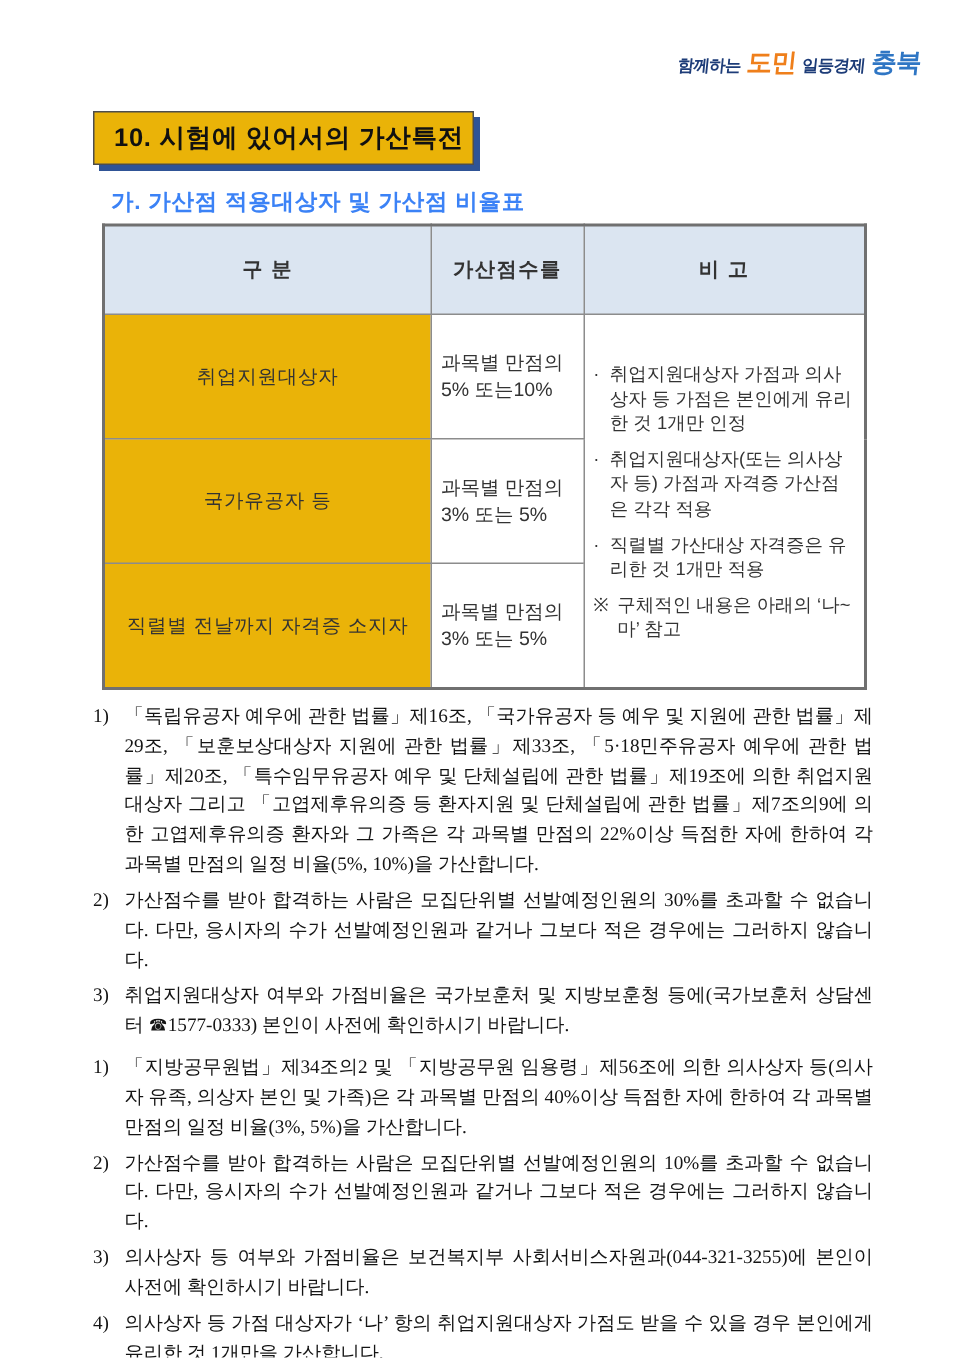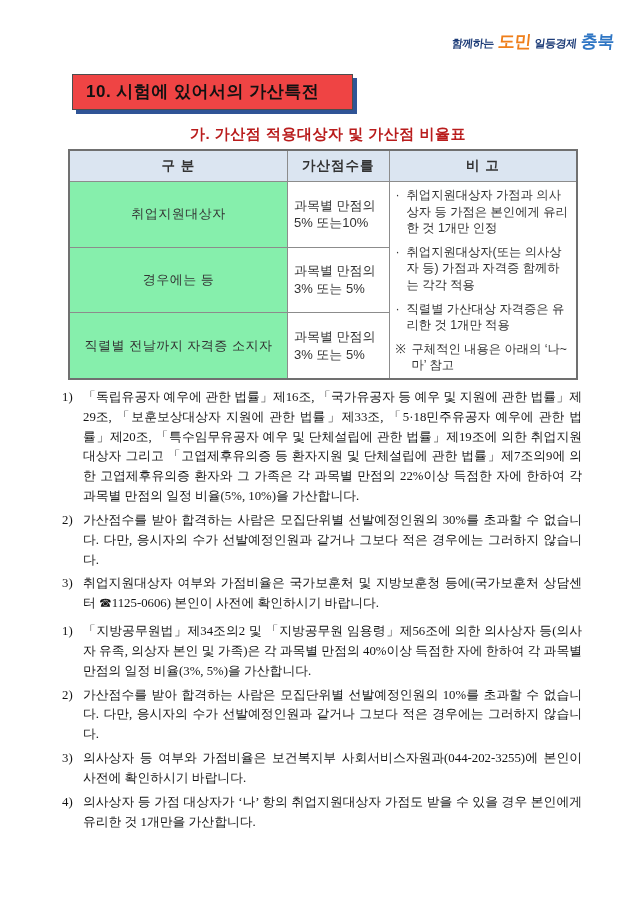--- a/index.html
+++ b/index.html
@@ -7,37 +7,37 @@
   .page{position:relative;box-sizing:border-box;width:640px;height:905px;padding:28px 58px 0 58px;}
 
   
   .logo{position:absolute;top:30px;right:26px;white-space:nowrap;transform:skewX(-6deg);letter-spacing:-0.5px;}
   .logo .small{font-size:11px;font-weight:bold;color:#1d3c78;}
   .logo .big{font-size:17px;font-weight:bold;}
   .logo .orange{color:#ef7f1b;}
   .logo .blue{color:#2f76c4;}
 
   
-  .title-box{display:inline-block;margin-top:46px;margin-left:14px;background:#ef4444;
-    border:1px solid #4d4d4d;box-shadow:4px 4px 0 0 #2f5496;padding:5px 33px 6px 13px;
+  .title-box{display:inline-block;margin-top:46px;margin-left:4px;background:#eab308;
+    border:1px solid #4d4d4d;box-shadow:4px 4px 0 0 #2f5496;padding:5px 6px 6px 13px;
     font-size:17px;font-weight:bold;letter-spacing:0.5px;color:#111;}
 
   
-  .ga-heading{margin-top:15px;margin-left:16px;font-size:15px;font-weight:bold;color:#b91c1c;letter-spacing:0.5px;text-align:center;}
+  .ga-heading{margin-top:15px;margin-left:16px;font-size:15px;font-weight:bold;color:#3b82f6;letter-spacing:0.5px;}
   .sec-heading{margin-top:17px;font-size:15px;font-weight:bold;color:#111;letter-spacing:0.3px;}
   .sec-heading .normal{font-weight:normal;font-size:13px;font-family:"Liberation Serif",serif;}
   .hl{color:#0000cc;font-weight:bold;text-decoration:underline;font-size:13.5px;}
 
   
   table.bonus{border-collapse:collapse;margin-top:5px;margin-left:10px;width:510px;
     font-size:13px;color:#333;table-layout:fixed;}
-  table.bonus th,table.bonus td{border:1px solid #8c8c8c;padding:2px 6px;}
+  table.bonus th,table.bonus td{border:1px solid #8c8c8c;padding:16px 6px;}
   table.bonus{border:2px solid #707070;}
   table.bonus th{background:#dbe5f1;font-weight:bold;height:26px;font-size:13.5px;letter-spacing:1px;}
-  td.cat{background:#86efac;text-align:center;height:50px;letter-spacing:0.5px;}
+  td.cat{background:#eab308;text-align:center;height:50px;letter-spacing:0.5px;}
   td.rate{line-height:1.35;}
   td.notes{vertical-align:middle;padding:6px 5px 6px 6px;font-size:12.3px;line-height:1.35;}
   .note-item{display:flex;margin:3px 0 7px 0;}
   .note-item .bullet{width:11px;flex-shrink:0;}
   .note-item .txt{flex:1;}
   .note-item.footer{margin-bottom:2px;}
   .note-item.footer .bullet{width:16px;}
 
   
   .items{margin-top:8px;}
@@ -86,34 +86,34 @@
           <div>과목별 만점의</div>
           <div>5% 또는10%</div>
         </td>
         <td class="notes" rowspan="3">
           <div class="note-item">
             <span class="bullet">·</span>
             <span class="txt">취업지원대상자 가점과 의사상자 등 가점은 본인에게 유리한 것 1개만 인정</span>
           </div>
           <div class="note-item">
             <span class="bullet">·</span>
-            <span class="txt">취업지원대상자(또는 의사상자 등) 가점과 자격증 함께하는 각각 적용</span>
+            <span class="txt">취업지원대상자(또는 의사상자 등) 가점과 자격증 가산점은 각각 적용</span>
           </div>
           <div class="note-item">
             <span class="bullet">·</span>
             <span class="txt">직렬별 가산대상 자격증은 유리한 것 1개만 적용</span>
           </div>
           <div class="note-item footer">
             <span class="bullet">※</span>
             <span class="txt">구체적인 내용은 아래의 ‘나~마’ 참고</span>
           </div>
         </td>
       </tr>
       <tr>
-        <td class="cat">경우에는 등</td>
+        <td class="cat">국가유공자 등</td>
         <td class="rate">
           <div>과목별 만점의</div>
           <div>3% 또는 5%</div>
         </td>
       </tr>
       <tr>
         <td class="cat">직렬별 전날까지 자격증 소지자</td>
         <td class="rate">
           <div>과목별 만점의</div>
           <div>3% 또는 5%</div>
@@ -126,36 +126,36 @@
     <div class="item">
       <span class="num">1)</span>
       <span class="txt">「독립유공자 예우에 관한 법률」제16조, 「국가유공자 등 예우 및 지원에 관한 법률」제29조, 「보훈보상대상자 지원에 관한 법률」제33조,  「5·18민주유공자 예우에 관한 법률」제20조, 「특수임무유공자 예우 및 단체설립에 관한 법률」제19조에  의한  취업지원대상자  그리고 「고엽제후유의증 등 환자지원 및 단체설립에 관한 법률」제7조의9에 의한 고엽제후유의증 환자와 그 가족은 각 과목별 만점의 22%이상 득점한 자에 한하여 각 과목별 만점의 일정 비율(5%, 10%)을 가산합니다.</span>
     </div>
     <div class="item">
       <span class="num">2)</span>
       <span class="txt">가산점수를 받아 합격하는 사람은 모집단위별 선발예정인원의 30%를 초과할 수 없습니다. 다만, 응시자의 수가 선발예정인원과 같거나 그보다 적은 경우에는 그러하지 않습니다.</span>
     </div>
     <div class="item">
       <span class="num">3)</span>
-      <span class="txt">취업지원대상자 여부와 가점비율은 국가보훈처 및 지방보훈청 등에(국가보훈처 상담센터 ☎1125-0606) 본인이 사전에 확인하시기 바랍니다.</span>
+      <span class="txt">취업지원대상자 여부와 가점비율은 국가보훈처 및 지방보훈청 등에(국가보훈처 상담센터 ☎1577-0333) 본인이 사전에 확인하시기 바랍니다.</span>
     </div>
   </div>
 
   <div class="items">
     <div class="item">
       <span class="num">1)</span>
       <span class="txt">「지방공무원법」제34조의2 및 「지방공무원 임용령」제56조에 의한 의사상자 등(의사자 유족, 의상자 본인 및 가족)은 각 과목별 만점의 40%이상 득점한 자에 한하여 각 과목별 만점의 일정 비율(3%, 5%)을 가산합니다.</span>
     </div>
     <div class="item">
       <span class="num">2)</span>
       <span class="txt">가산점수를 받아 합격하는 사람은 모집단위별 선발예정인원의 10%를 초과할 수 없습니다. 다만, 응시자의 수가 선발예정인원과 같거나 그보다 적은 경우에는 그러하지 않습니다.</span>
     </div>
     <div class="item">
       <span class="num">3)</span>
-      <span class="txt">의사상자 등 여부와 가점비율은 보건복지부 사회서비스자원과(044-202-3255)에 본인이 사전에 확인하시기 바랍니다.</span>
+      <span class="txt">의사상자 등 여부와 가점비율은 보건복지부 사회서비스자원과(044-321-3255)에 본인이 사전에 확인하시기 바랍니다.</span>
     </div>
     <div class="item">
       <span class="num">4)</span>
       <span class="txt">의사상자 등 가점 대상자가 ‘나’ 항의 취업지원대상자 가점도 받을 수 있을 경우 본인에게 유리한 것 1개만을 가산합니다.</span>
     </div>
   </div>
 
 
 </div>
 

